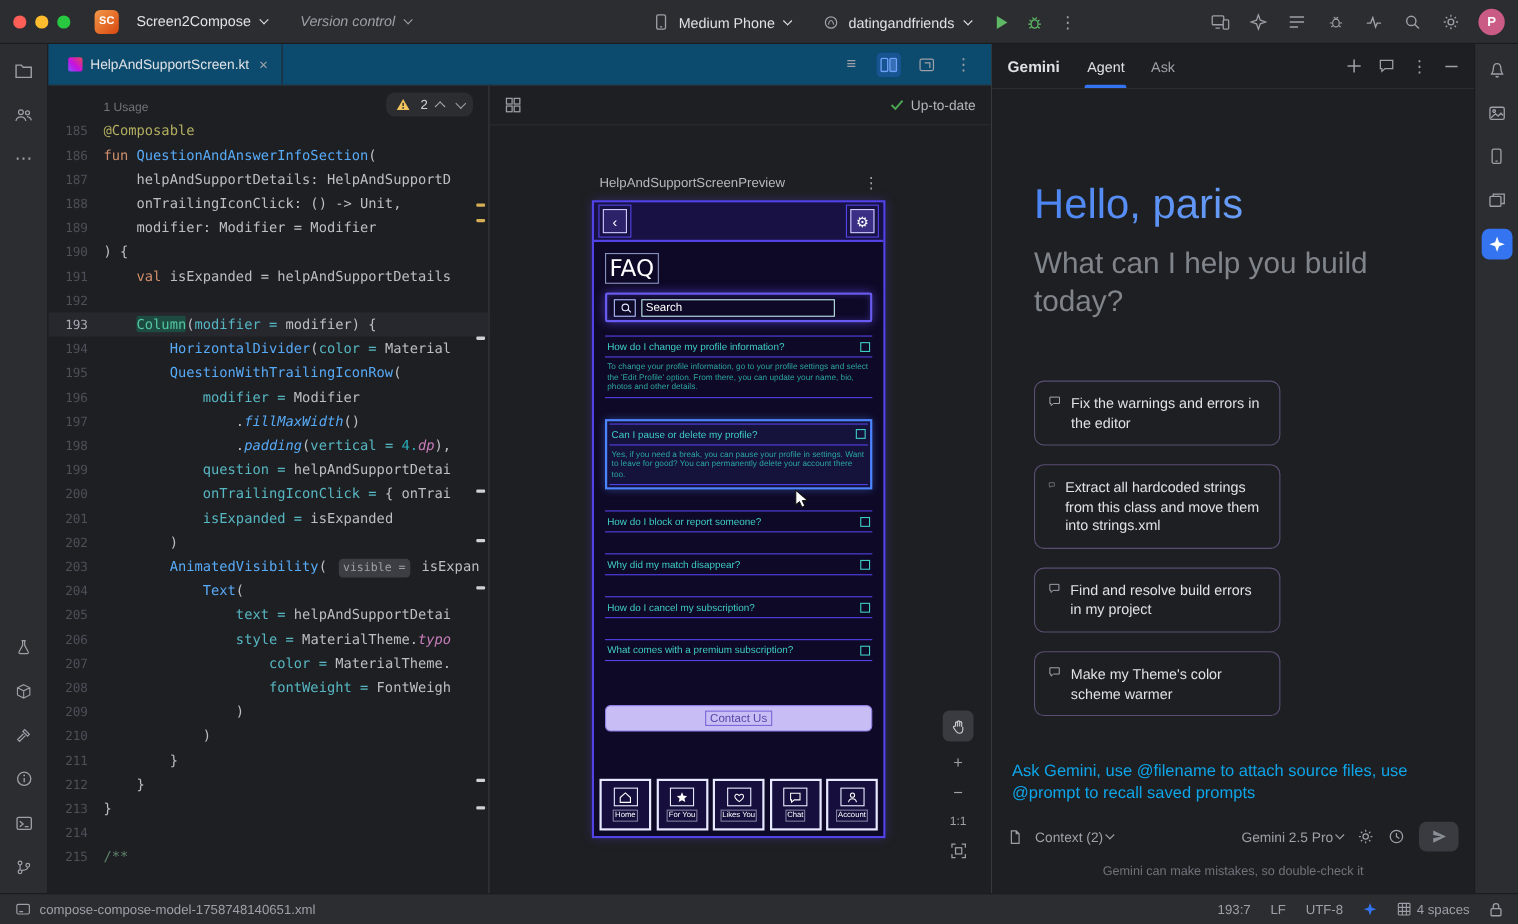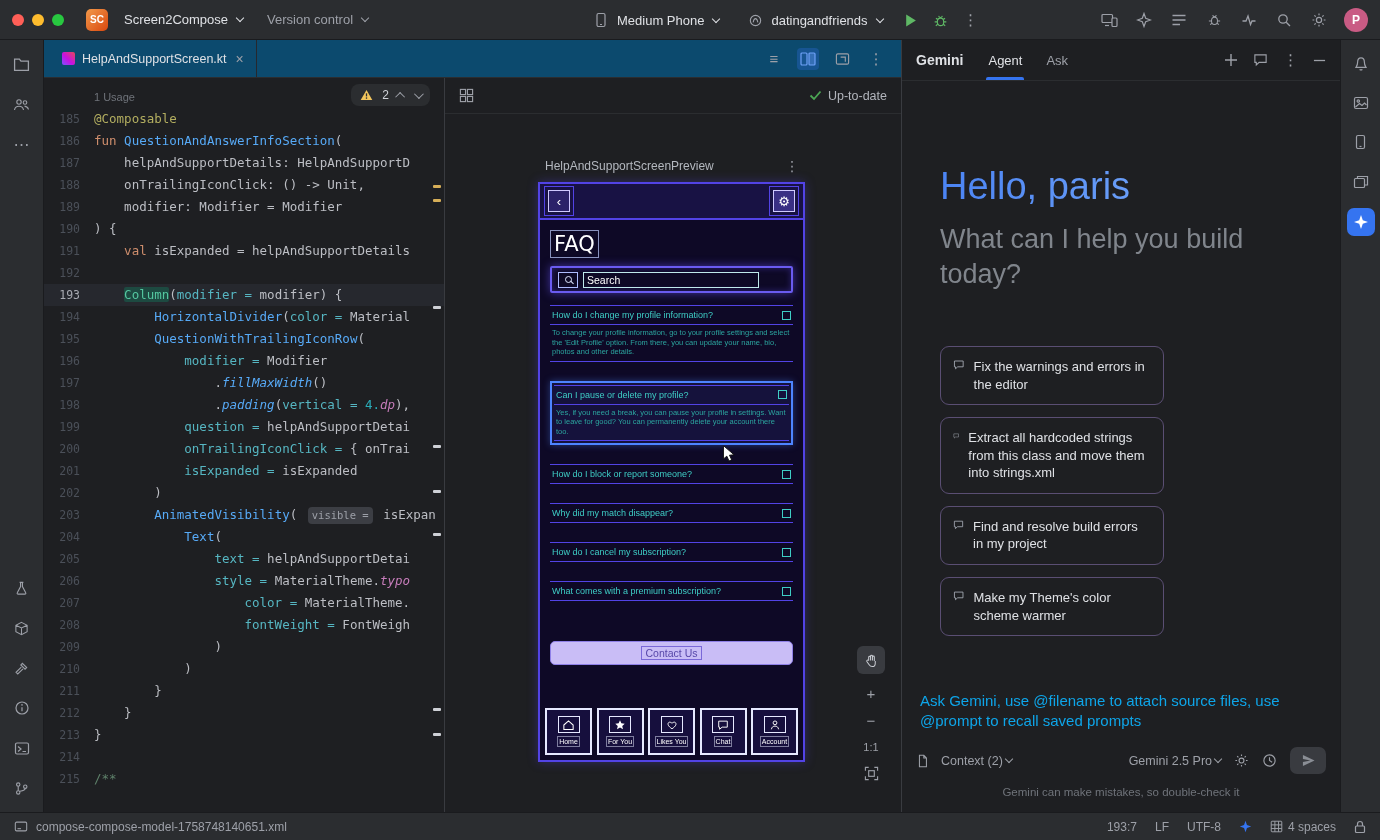--- a/index.html
+++ b/index.html
@@ -8,21 +8,21 @@
   svg { display:block; }
   .app { width:1380px; height:840px; display:flex; flex-direction:column; }
 
   
   .titlebar { flex:0 0 40px; background:#2b2d30; display:flex; align-items:center; padding:0 12px; position:relative; border-bottom:1px solid #1a1b1e; }
   .traffic { display:flex; gap:8px; margin-right:22px; }
   .tl { width:12px; height:12px; border-radius:50%; }
   .tl.r{background:#ff5f57}.tl.y{background:#febc2e}.tl.g{background:#28c840}
   .app-badge { width:22px; height:22px; border-radius:5px; background:linear-gradient(135deg,#f2994a,#d9480f); color:#fff; font-size:10px; font-weight:bold; display:flex; align-items:center; justify-content:center; margin-right:8px; }
   .tb-item { display:flex; align-items:center; gap:6px; color:#dfe1e5; font-size:13px; padding:4px 8px; border-radius:6px; background:transparent; border:none; cursor:default; }
-  .tb-item.dim { color:#9da0a8; margin-left:8px; }
+  .tb-item.dim { color:#9da0a8; margin-left:14px;font-style:italic; }
   .chev { width:6px; height:6px; border-right:1.4px solid currentColor; border-bottom:1.4px solid currentColor; transform:rotate(45deg); display:inline-block; margin:-3px 0 0 3px; }
   .tb-center { position:absolute; left:583px; top:0; height:40px; display:flex; align-items:center; gap:10px; }
   .tb-right { margin-left:auto; display:flex; align-items:center; gap:15px; }
   .tbic { width:20px; height:20px; display:flex; align-items:center; justify-content:center; color:#9da0a8; }
   .avatar { width:24px; height:24px; border-radius:50%; background:#c95b84; color:#fff; font-size:12px; font-weight:bold; display:flex; align-items:center; justify-content:center; }
 
   
   .main { flex:1; display:flex; min-height:0; }
   .left-rail { width:44px; background:#2b2d30; border-right:1px solid #1a1b1e; display:flex; flex-direction:column; align-items:center; padding:12px 0; gap:16px; }
   .rail-ic { width:24px; height:24px; display:flex; align-items:center; justify-content:center; color:#9da0a8; }
@@ -100,21 +100,21 @@
   .gemini-panel { width:438px; flex:0 0 438px; display:flex; flex-direction:column; min-height:0; background:#1e1f22; }
   .gp-header { flex:0 0 40px; display:flex; align-items:center; padding:0 14px; gap:6px; border-bottom:1px solid #2b2d30; }
   .gp-title { font-weight:bold; font-size:14px; margin-right:10px; }
   .gp-tab { font-size:13px; color:#9da0a8; padding:0 9px; height:40px; display:flex; align-items:center; position:relative; }
   .gp-tab.active { color:#dfe1e5; }
   .gp-tab.active::after { content:""; position:absolute; left:7px; right:7px; bottom:0; height:3px; background:#3574f0; border-radius:2px 2px 0 0; }
   .gp-hicons { margin-left:auto; display:flex; align-items:center; gap:15px; color:#9da0a8; font-size:15px; }
   .gp-body { flex:1; display:flex; flex-direction:column; padding:0 14px 6px; min-height:0; }
   .gp-greeting { margin:84px 0 0 24px; font-size:38px; background:linear-gradient(90deg,#4b84f4,#6fa2f8 60%,#86b2fa); -webkit-background-clip:text; background-clip:text; color:transparent; }
   .gp-sub { margin:14px 0 0 24px; font-size:27px; color:#80858c; line-height:1.3; max-width:330px; }
-  .gp-cards { margin:54px 0 0 24px; display:flex; flex-direction:column; gap:12px; }
+  .gp-cards { margin:54px 0 0 24px; display:flex; flex-direction:column; gap:17px; }
   .gp-card { width:224px; border:1px solid #5a4e73; border-radius:9px; padding:11px 12px; display:flex; gap:9px; font-size:13px; color:#dfe1e5; line-height:1.35; cursor:default; background:transparent; text-align:left; }
   .gp-input { margin-top:auto; }
   .gp-placeholder { color:#0ea5e9; font-size:15px; line-height:20px; padding:8px 4px 14px; }
   .gp-controls { display:flex; align-items:center; gap:12px; color:#9da0a8; font-size:12.5px; padding:2px 0 8px; }
   .gp-controls .grow { margin-left:auto; }
   .gp-right { display:flex; align-items:center; gap:13px; }
   .gp-send { width:36px; height:27px; background:#393b40; border-radius:7px; border:none; display:flex; align-items:center; justify-content:center; }
   .gp-disclaimer { text-align:center; color:#6f737a; font-size:11.5px; padding:4px 0 8px; }
 
   

